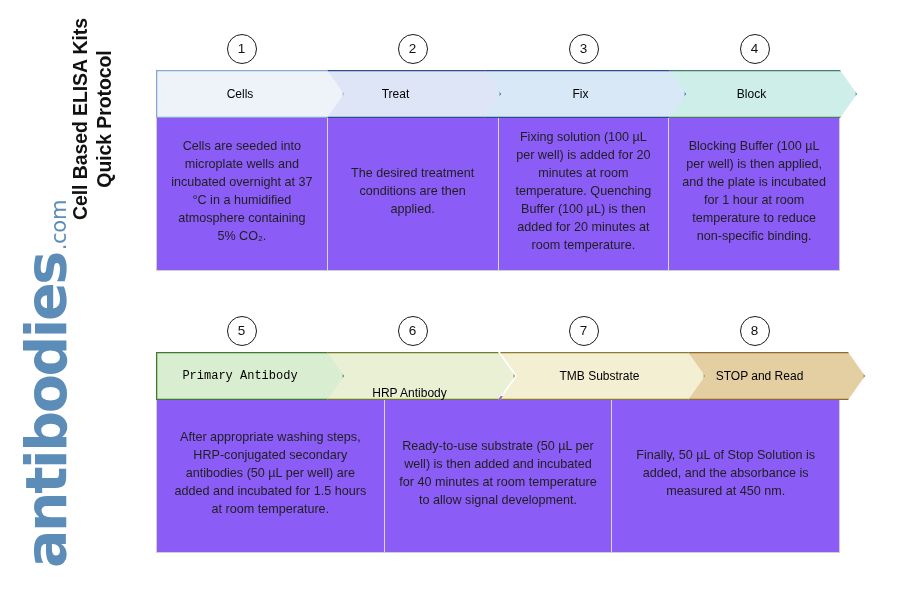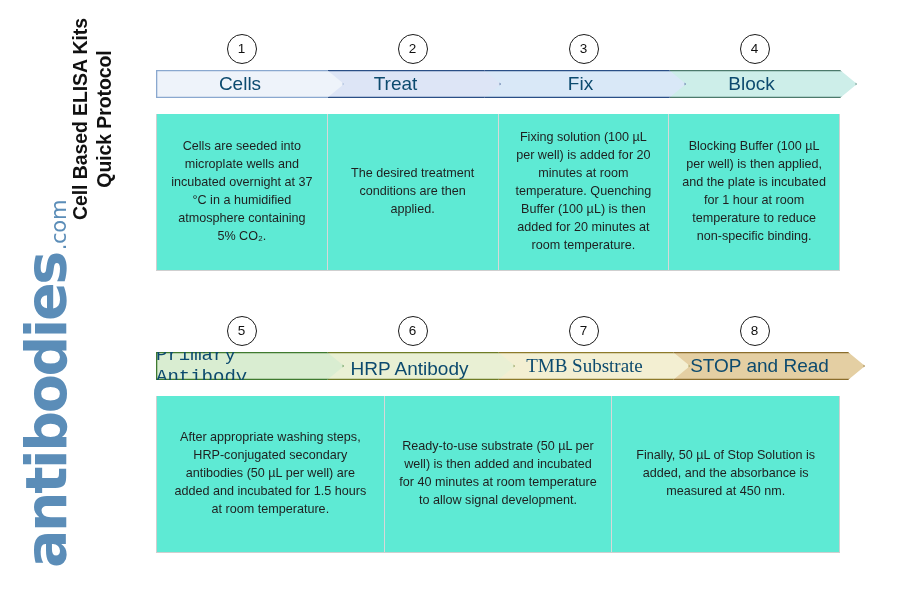--- a/index.html
+++ b/index.html
@@ -94,44 +94,44 @@
   }
 
   .chevrons {
     position: relative;
     width: 684px;
     height: 44px;
   }
   .chev {
     position: absolute;
     top: 0;
-    height: 28px;
+    height: 48px;
     display: flex;
     align-items: center;
     justify-content: center;
-    font-size: 19px;
-    color: #0c4a6e;
+    font-size: 12px;
+    color: #000000;
     padding-left: 14px;
     padding-right: 20px;
     clip-path: polygon(0 0, calc(100% - 17px) 0, 100% 50%, calc(100% - 17px) 100%, 0 100%, 17px 50%);
   }
   .chev.first {
     clip-path: polygon(0 0, calc(100% - 17px) 0, 100% 50%, calc(100% - 17px) 100%, 0 100%);
     padding-left: 0;
   }
   .chev-label { position: relative; top: 0; }
 
   .desc-row {
     position: relative;
     width: 684px;
     height: 157px;
     display: flex;
     border: 1px solid #cfcfcf;
     border-top: none;
-    background: #5eead4;
+    background: #8b5cf6;
   }
   .desc-cell {
     flex: 1 1 0;
     border-right: 1px solid #d8d8d8;
     display: flex;
     align-items: center;
     justify-content: center;
     padding: 10px 13px;
   }
   .desc-cell:last-child { border-right: none; }
@@ -199,21 +199,21 @@
         <div class="badge" style="border-color: rgb(27, 27, 27); left: 412.5px;">7</div>
         <div class="badge" style="border-color: rgb(27, 27, 27); left: 583.5px;">8</div>
       </div>
     <div class="chevrons">
         <div class="chev first" style="left: 0px; width: 188px; background: rgb(217, 237, 209); box-shadow: rgb(63, 122, 47) 0px 0px 0px 1.3px inset; z-index: 4; font-family: Liberation Mono, monospace;">
           <span class="chev-label">Primary Antibody</span>
         </div>
         <div class="chev" style="left: 154px; width: 205px; background: rgb(233, 240, 212); box-shadow: rgb(111, 124, 38) 0px 0px 0px 1.3px inset; z-index: 3; align-items: flex-end;">
           <span class="chev-label">HRP Antibody</span>
         </div>
-        <div class="chev" style="left: 329px; width: 205px; background: rgb(243, 239, 210); box-shadow: rgb(141, 122, 42) 0px 0px 0px 1.3px inset; z-index: 2; font-family: Liberation Serif, serif;">
+        <div class="chev" style="left: 344px; width: 205px; background: rgb(243, 239, 210); box-shadow: rgb(141, 122, 42) 0px 0px 0px 1.3px inset; z-index: 2;">
           <span class="chev-label">TMB Substrate</span>
         </div>
         <div class="chev" style="left: 504px; width: 205px; background: rgb(228, 207, 163); box-shadow: rgb(138, 109, 44) 0px 0px 0px 1.3px inset; z-index: 1;">
           <span class="chev-label">STOP and Read</span>
         </div>
       </div>
     <div class="desc-row">
         <div class="desc-cell">
           <div class="desc-text">After appropriate washing steps, HRP-conjugated secondary antibodies (50 µL per well) are added and incubated for 1.5 hours at room temperature.</div>
         </div>

